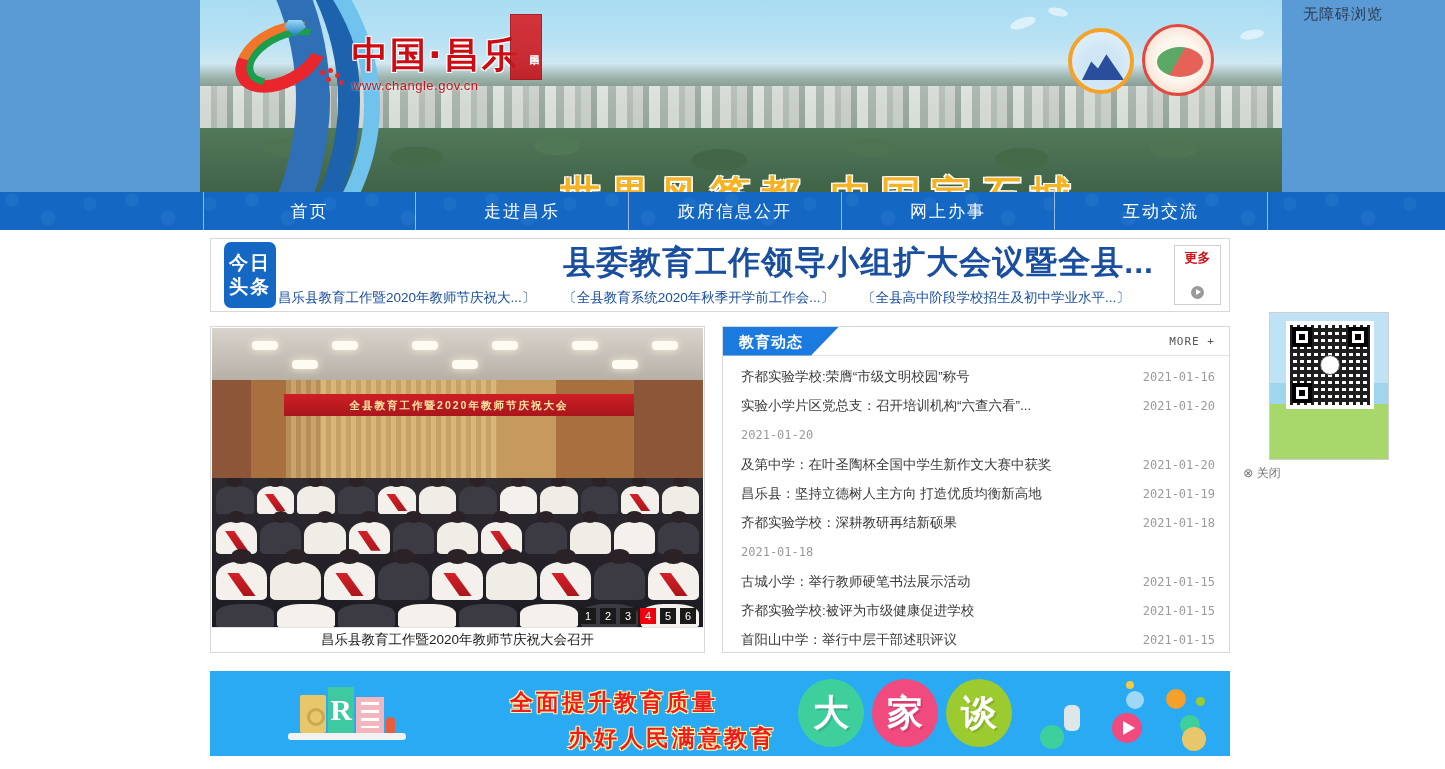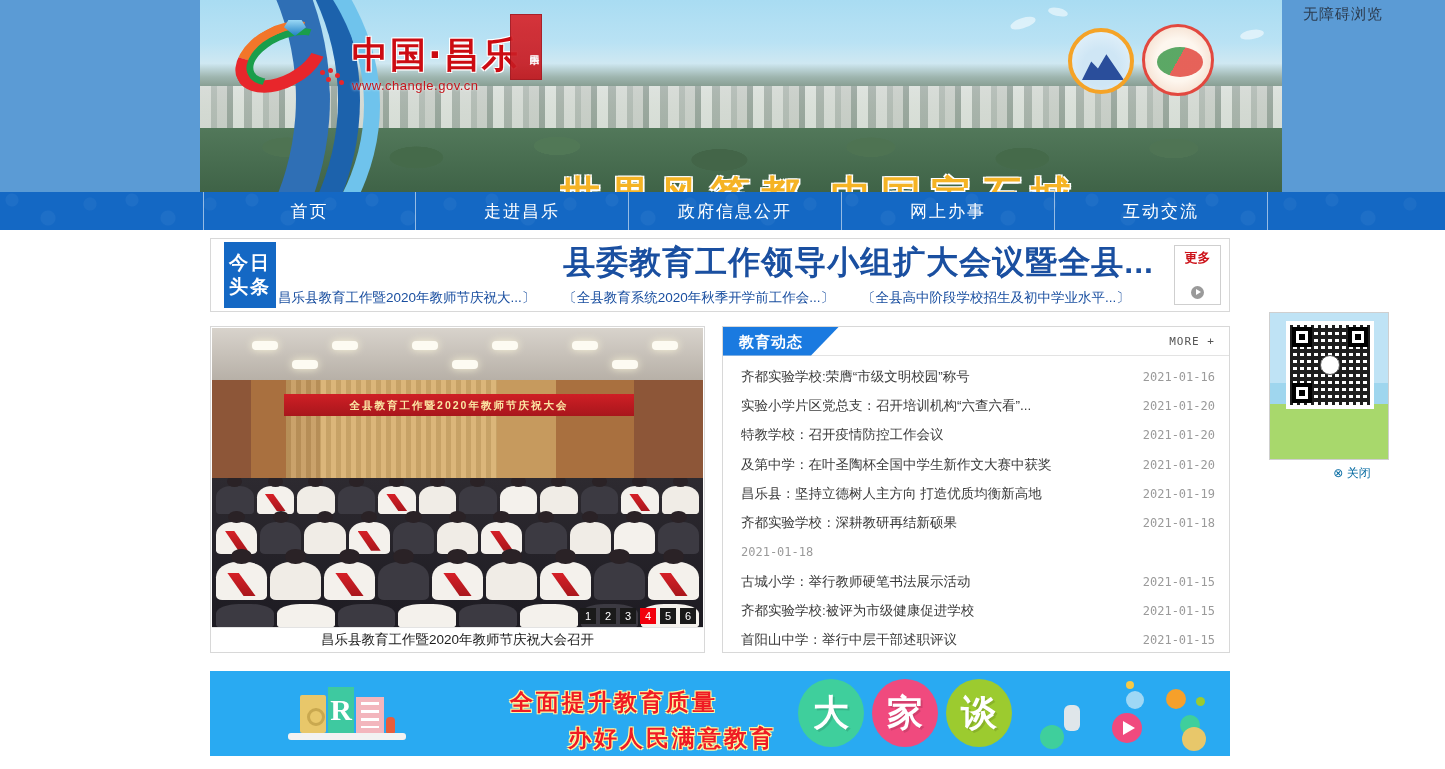--- a/index.html
+++ b/index.html
@@ -200,20 +200,21 @@
     align-items: stretch;
   }
   .today-badge {
     width: 52px; margin: 3px 0 3px 13px;
     background: #1468c4;
     color: #fff; font-size: 19px; font-weight: bold;
     display: flex; flex-direction: column;
     align-items: center; justify-content: center;
     line-height: 1.25; letter-spacing: 2px;
     flex: none;
+    border-radius: 7px;
   }
   .headline-main {
     flex: 1; display: flex; flex-direction: column;
     justify-content: center; padding-left: 2px;
   }
   .headline-title {
     text-align: right;
     color: #1a4fa0; font-size: 32px; font-weight: bold;
     letter-spacing: 1px; line-height: 1.2;
     padding-right: 20px;
@@ -457,23 +458,23 @@
     position: absolute; left: 34px; top: 34px; width: 20px; height: 20px;
     border-radius: 50%; background: #fff; border: 1px solid #555;
   }
   .qr-text {
     position: absolute; left: 0; top: 96px; width: 100%;
     text-align: center; color: #0b49a8; font-size: 12.5px;
     font-weight: bold; line-height: 1.25; letter-spacing: .5px;
     text-shadow: 1px 1px 0 #fff, -1px -1px 0 #fff, 1px -1px 0 #fff, -1px 1px 0 #fff;
   }
   .qr-close {
-    position: absolute; left: 1292px; top: 465px;
+    position: absolute; left: 1202px; top: 465px;
     width: 120px; text-align: center;
-    font-size: 12px; color: #0369a1; cursor: pointer;
+    font-size: 12px; color: #737373; cursor: pointer;
   }
 </style>
 </head>
 <body>
 
 <div class="hero">
   <div class="hero-photo"></div>
 
   <div class="hero-arc arc1"></div>
   <div class="hero-arc arc2"></div>
@@ -707,21 +708,20 @@
         <div class="news-list">
           <div class="news-item">
             <span class="news-title">齐都实验学校:荣膺“市级文明校园”称号</span>
             <span class="news-date">2021-01-16</span>
           </div>
           <div class="news-item">
             <span class="news-title">实验小学片区党总支：召开培训机构“六查六看”...</span>
             <span class="news-date">2021-01-20</span>
           </div>
           <div class="news-item">
-            <span class="news-title">特教学校：召开疫情防控工作会议</span>
             <span class="news-date">2021-01-20</span>
           </div>
           <div class="news-item">
             <span class="news-title">及第中学：在叶圣陶杯全国中学生新作文大赛中获奖</span>
             <span class="news-date">2021-01-20</span>
           </div>
           <div class="news-item">
             <span class="news-title">昌乐县：坚持立德树人主方向 打造优质均衡新高地</span>
             <span class="news-date">2021-01-19</span>
           </div>

